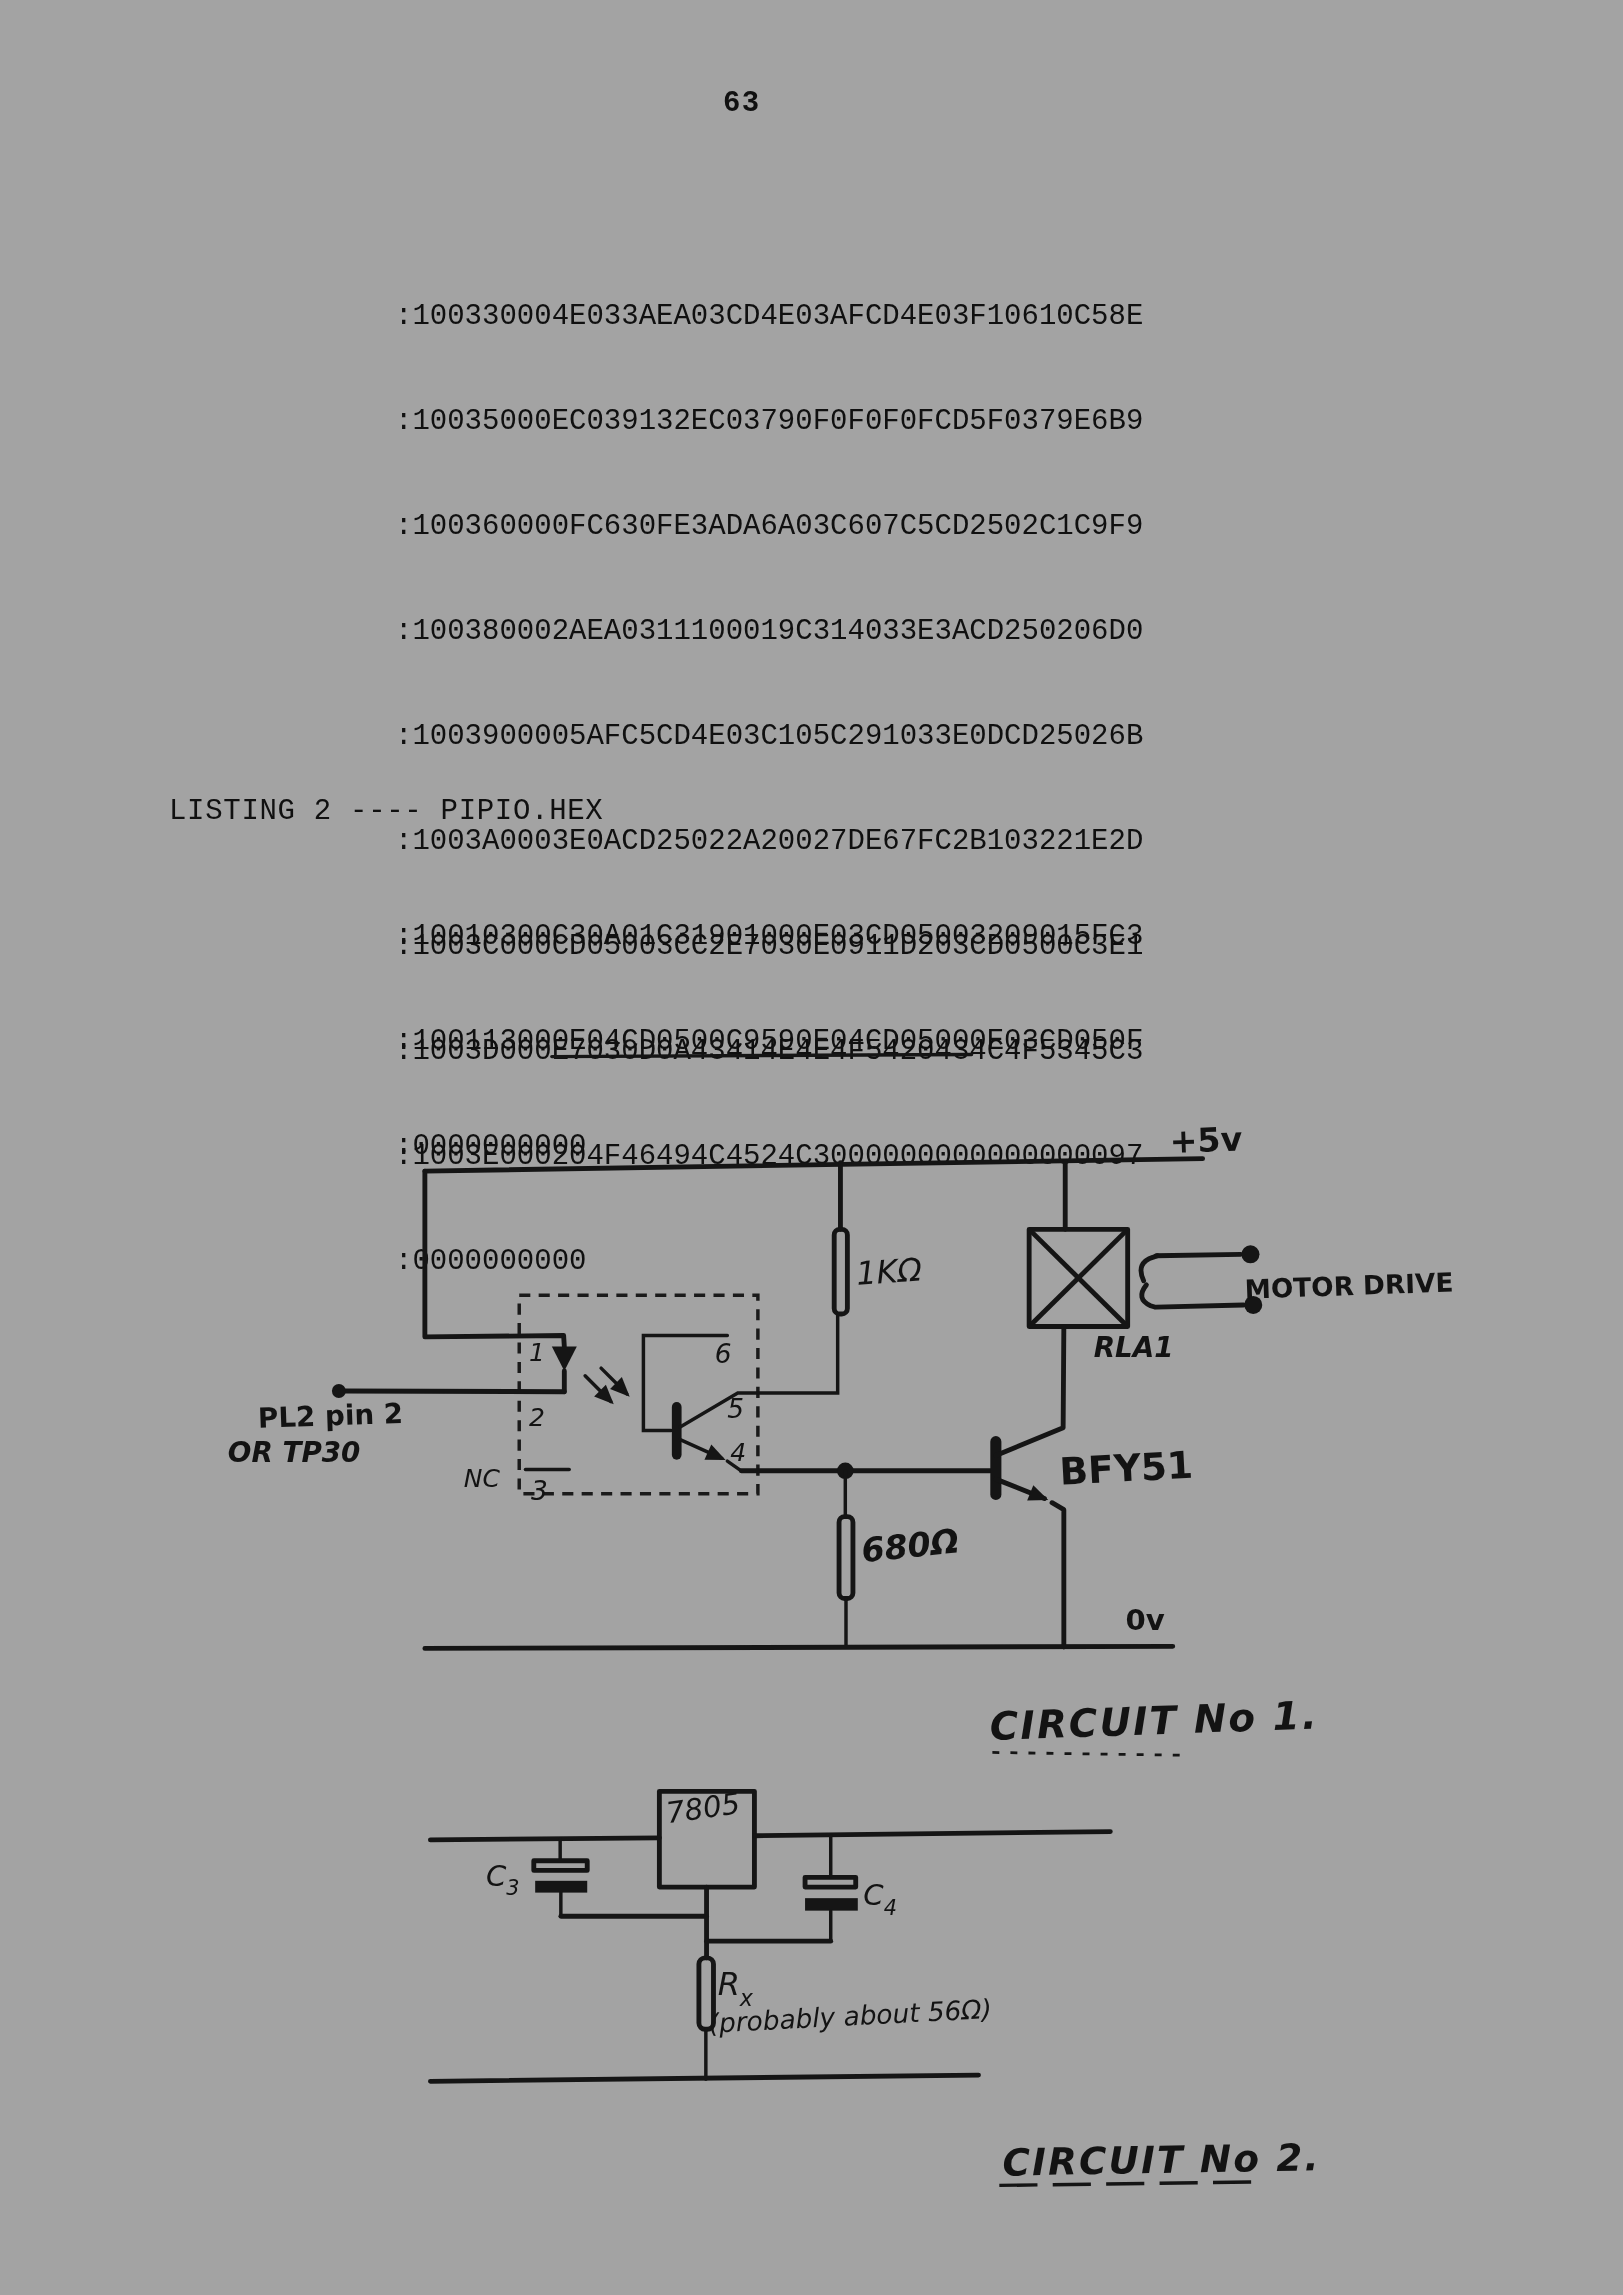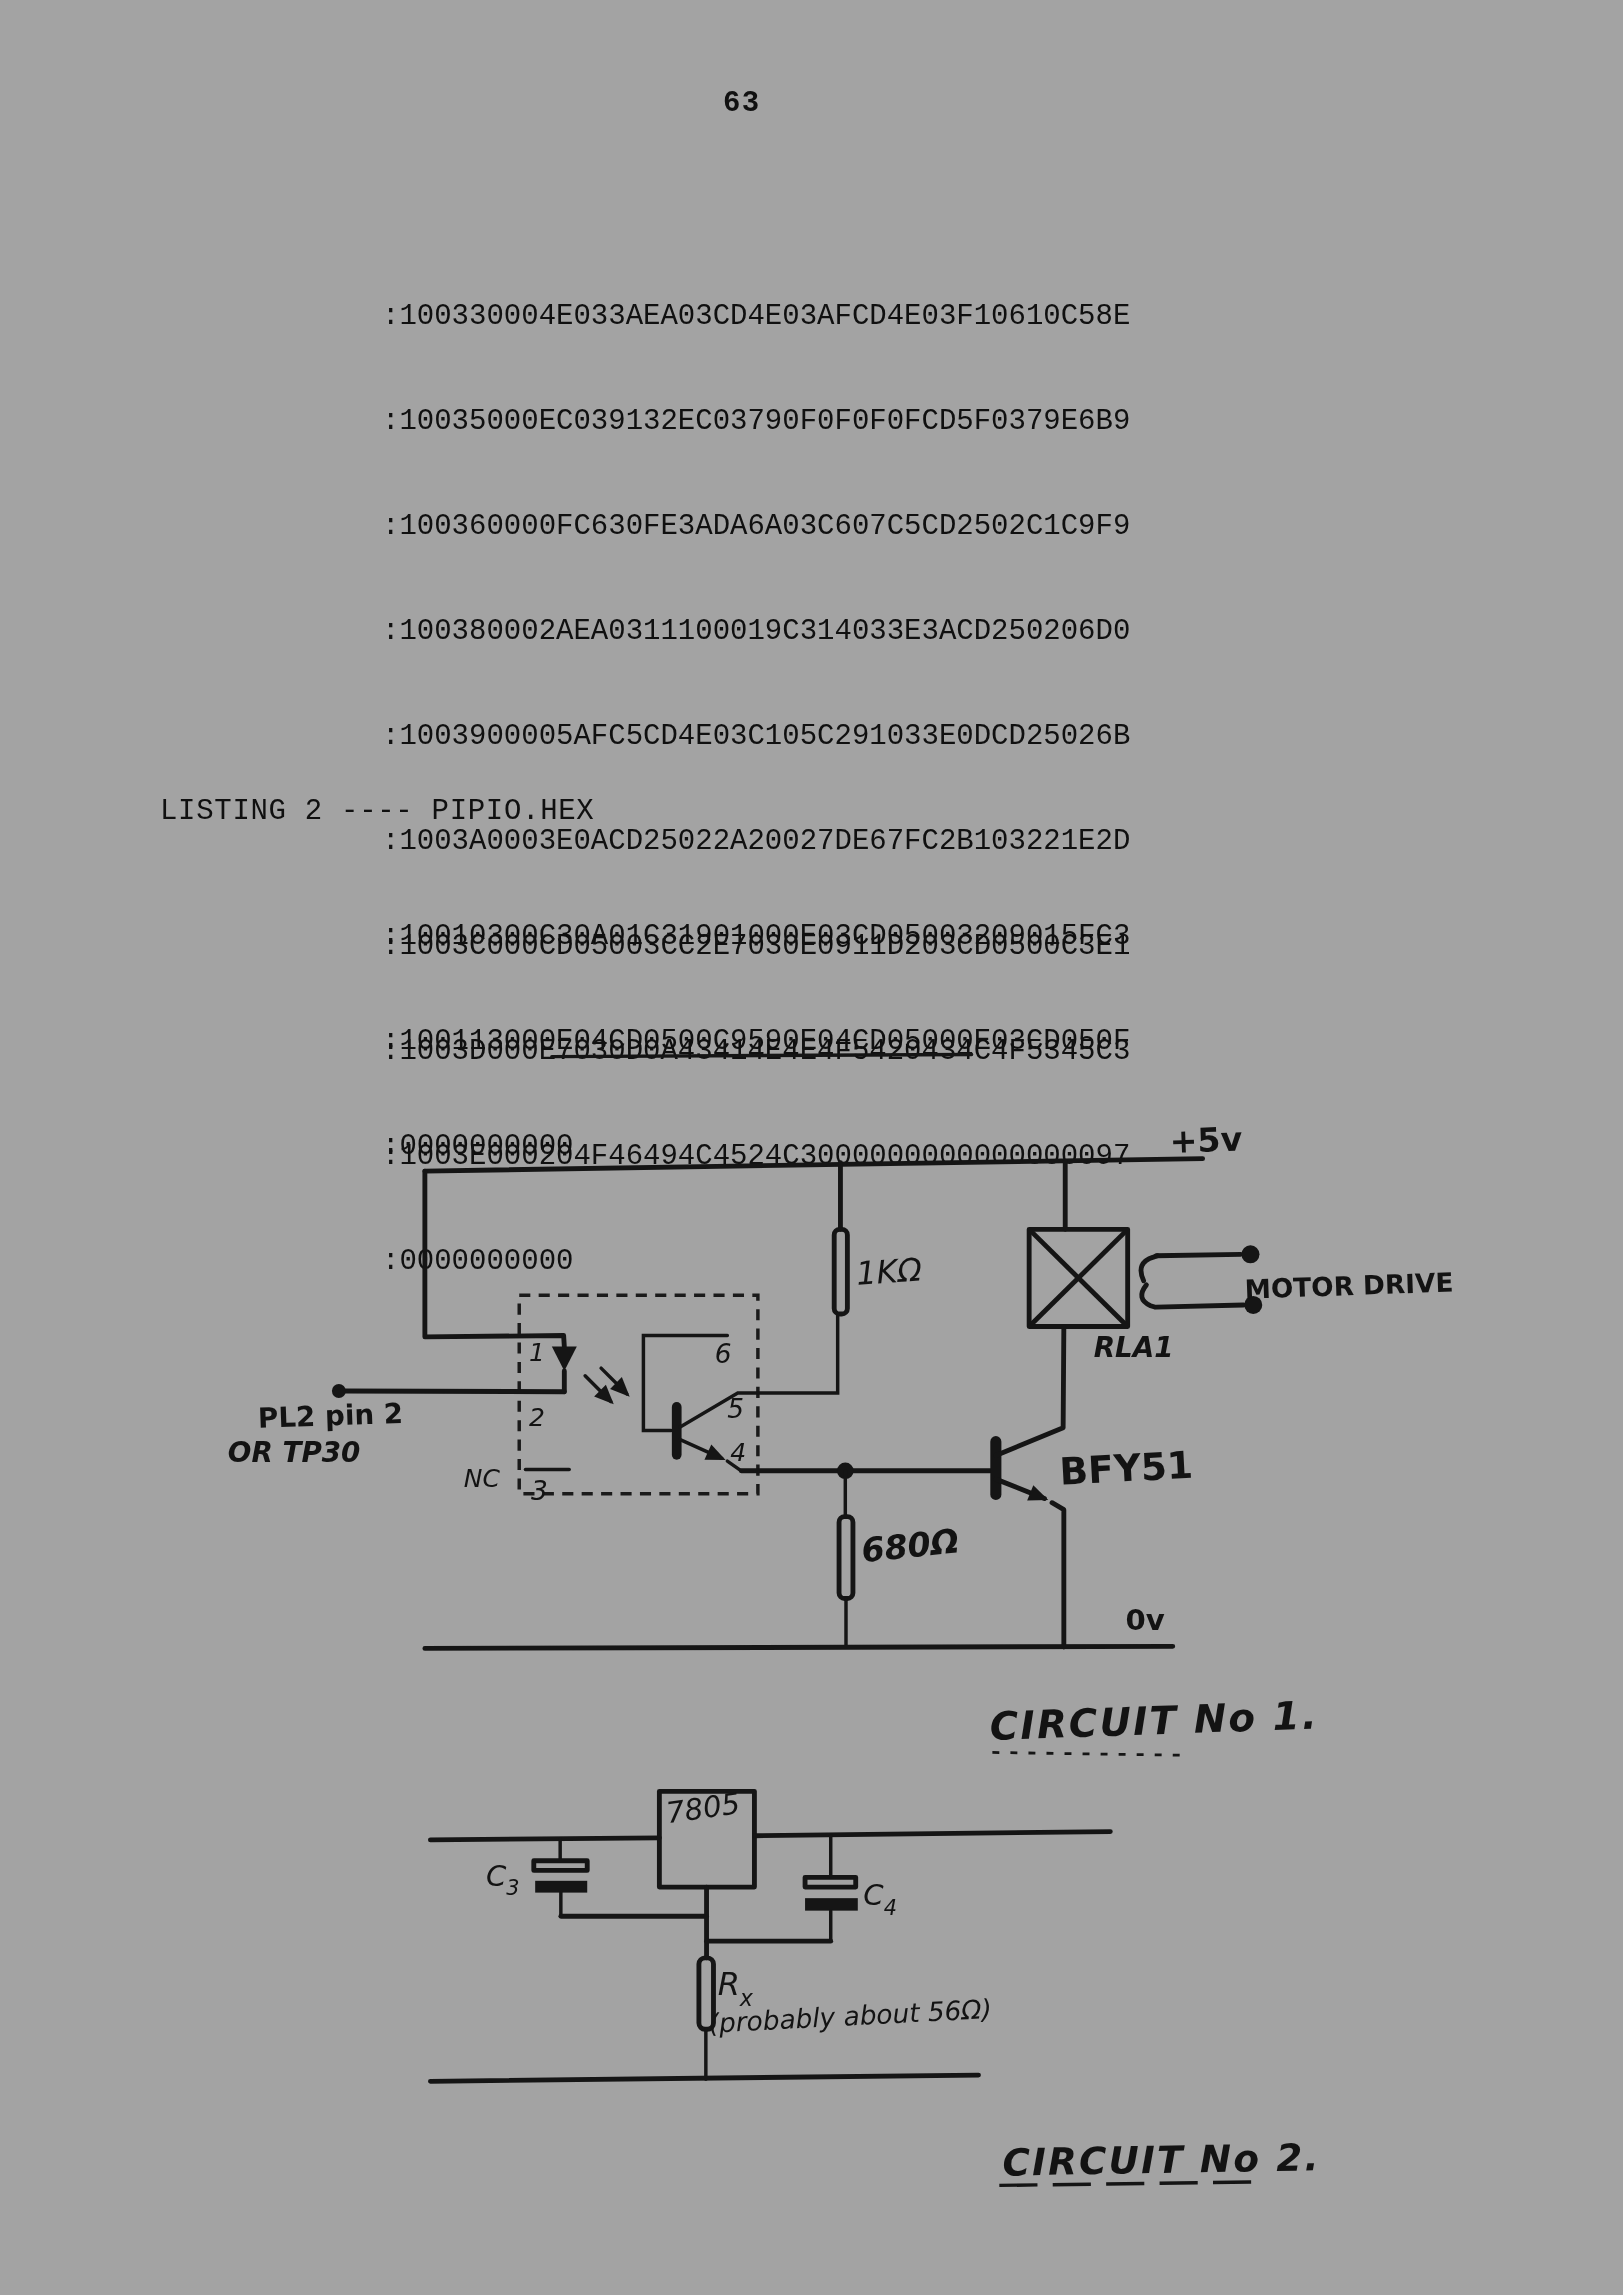--- a/index.html
+++ b/index.html
@@ -10,28 +10,28 @@
     color:#111;
     font-family:"Liberation Sans",sans-serif;
     overflow:hidden;
   }
   .mono{font-family:"Liberation Mono","DejaVu Sans Mono",monospace;}
   .pageno{
     position:absolute;left:723px;top:87px;
     font-size:29px;font-weight:700;letter-spacing:1.4px;
   }
   .hexblock{
-    position:absolute;left:382px;
+    position:absolute;left:395px;
     font-size:29px;line-height:35px;white-space:pre;
     letter-spacing:0px;color:#101010;
   }
   #hexblock1{top:229px;}
   #hexblock2{top:849px;}
   .listing-title{
-    position:absolute;left:160px;top:795px;
+    position:absolute;left:169px;top:795px;
     font-size:29px;letter-spacing:0.7px;color:#101010;
   }
   svg.circuits{position:absolute;left:0;top:0;}
   .wire{stroke:#151515;stroke-width:7;fill:none;stroke-linecap:round;stroke-linejoin:round;}
   .wire-thin{stroke:#151515;stroke-width:5;fill:none;stroke-linecap:round;}
   .comp{stroke:#151515;stroke-width:7;fill:none;stroke-linejoin:round;}
   .dashedbox{stroke:#1a1a1a;stroke-width:5;fill:none;stroke-dasharray:16 12;}
   .hand{font-family:"DejaVu Sans",sans-serif;fill:#131313;}
   .hand-b{font-family:"DejaVu Sans",sans-serif;font-weight:700;fill:#131313;}
 </style>

